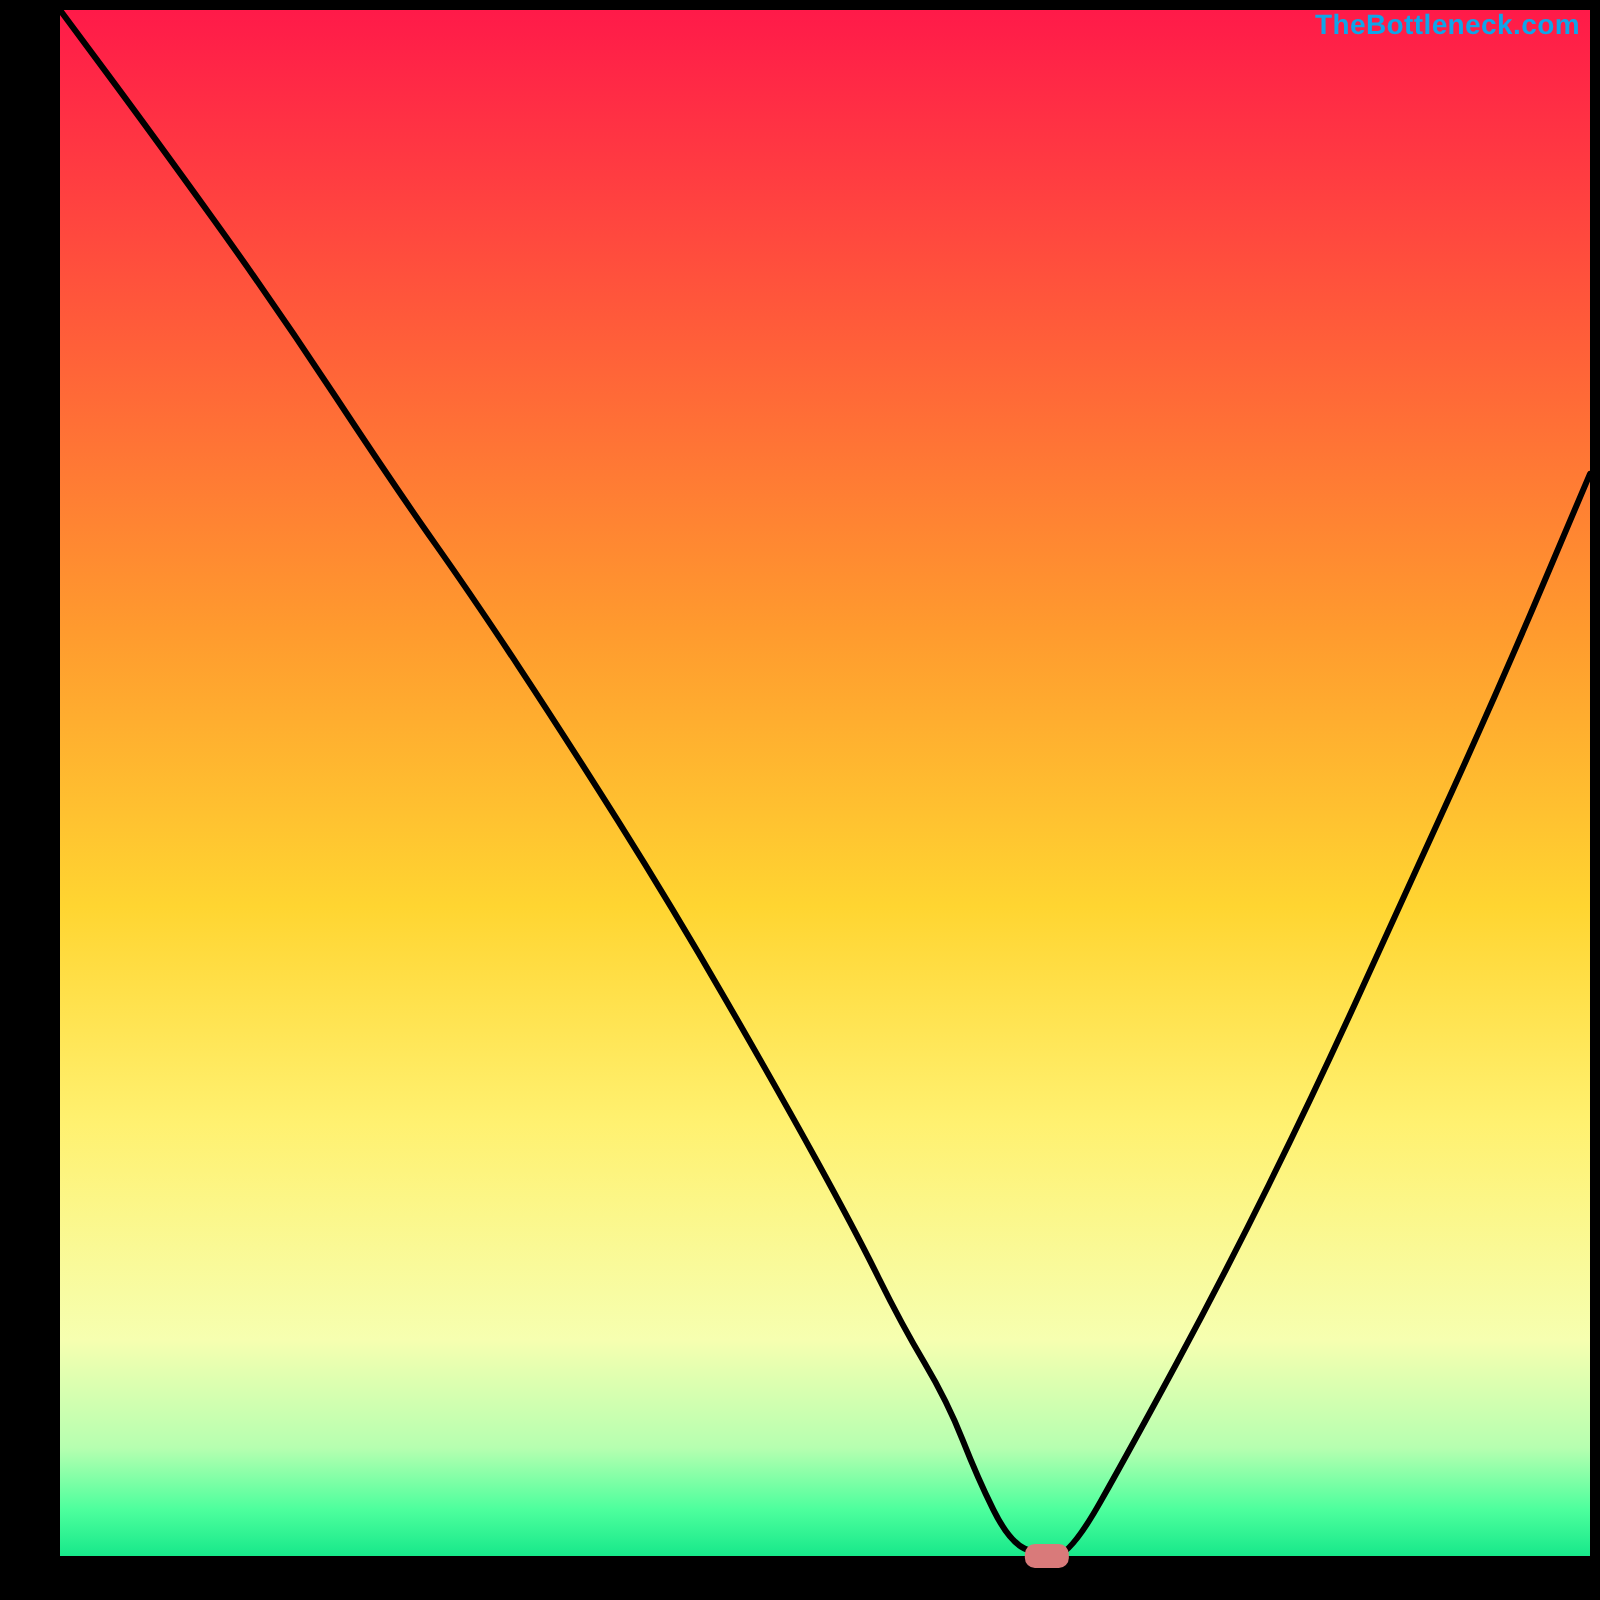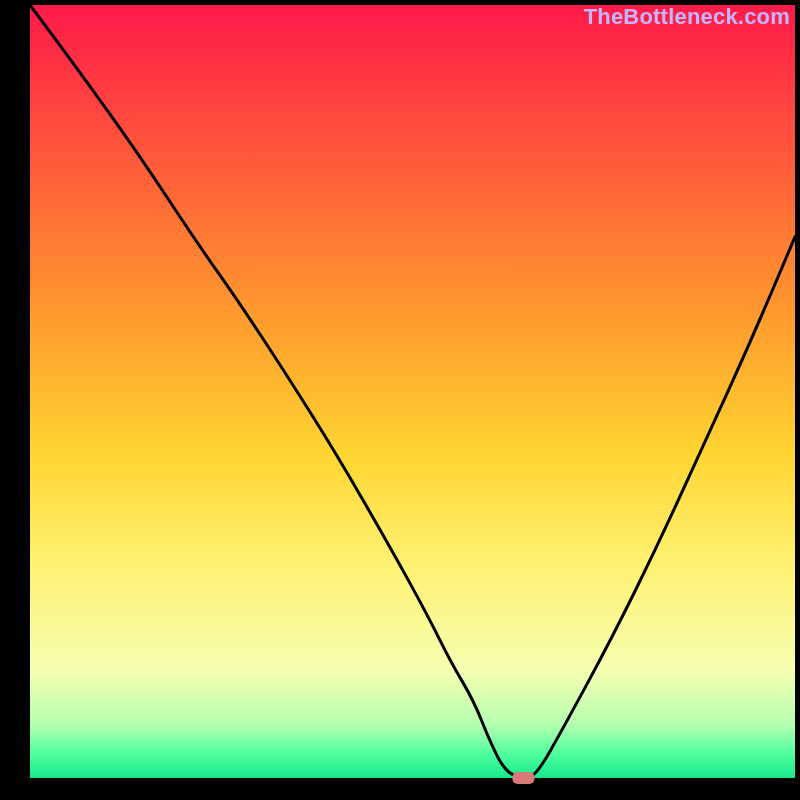--- a/index.html
+++ b/index.html
@@ -16,23 +16,23 @@
     height: 800px;
   }
   svg {
     display: block;
   }
   .watermark {
     position: absolute;
     top: 4px;
     right: 10px;
     font-family: Arial, Helvetica, sans-serif;
-    font-size: 22px;
+    font-size: 14px;
     font-weight: 600;
-    color: #c4b5fd;
+    color: #0ea5e9;
     letter-spacing: 0.2px;
     user-select: none;
   }
 </style>
 </head>
 <body>
 
 <div class="chart-container">
   <svg id="chart-svg" width="800" height="800" viewBox="0 0 800 800">
     <defs>

